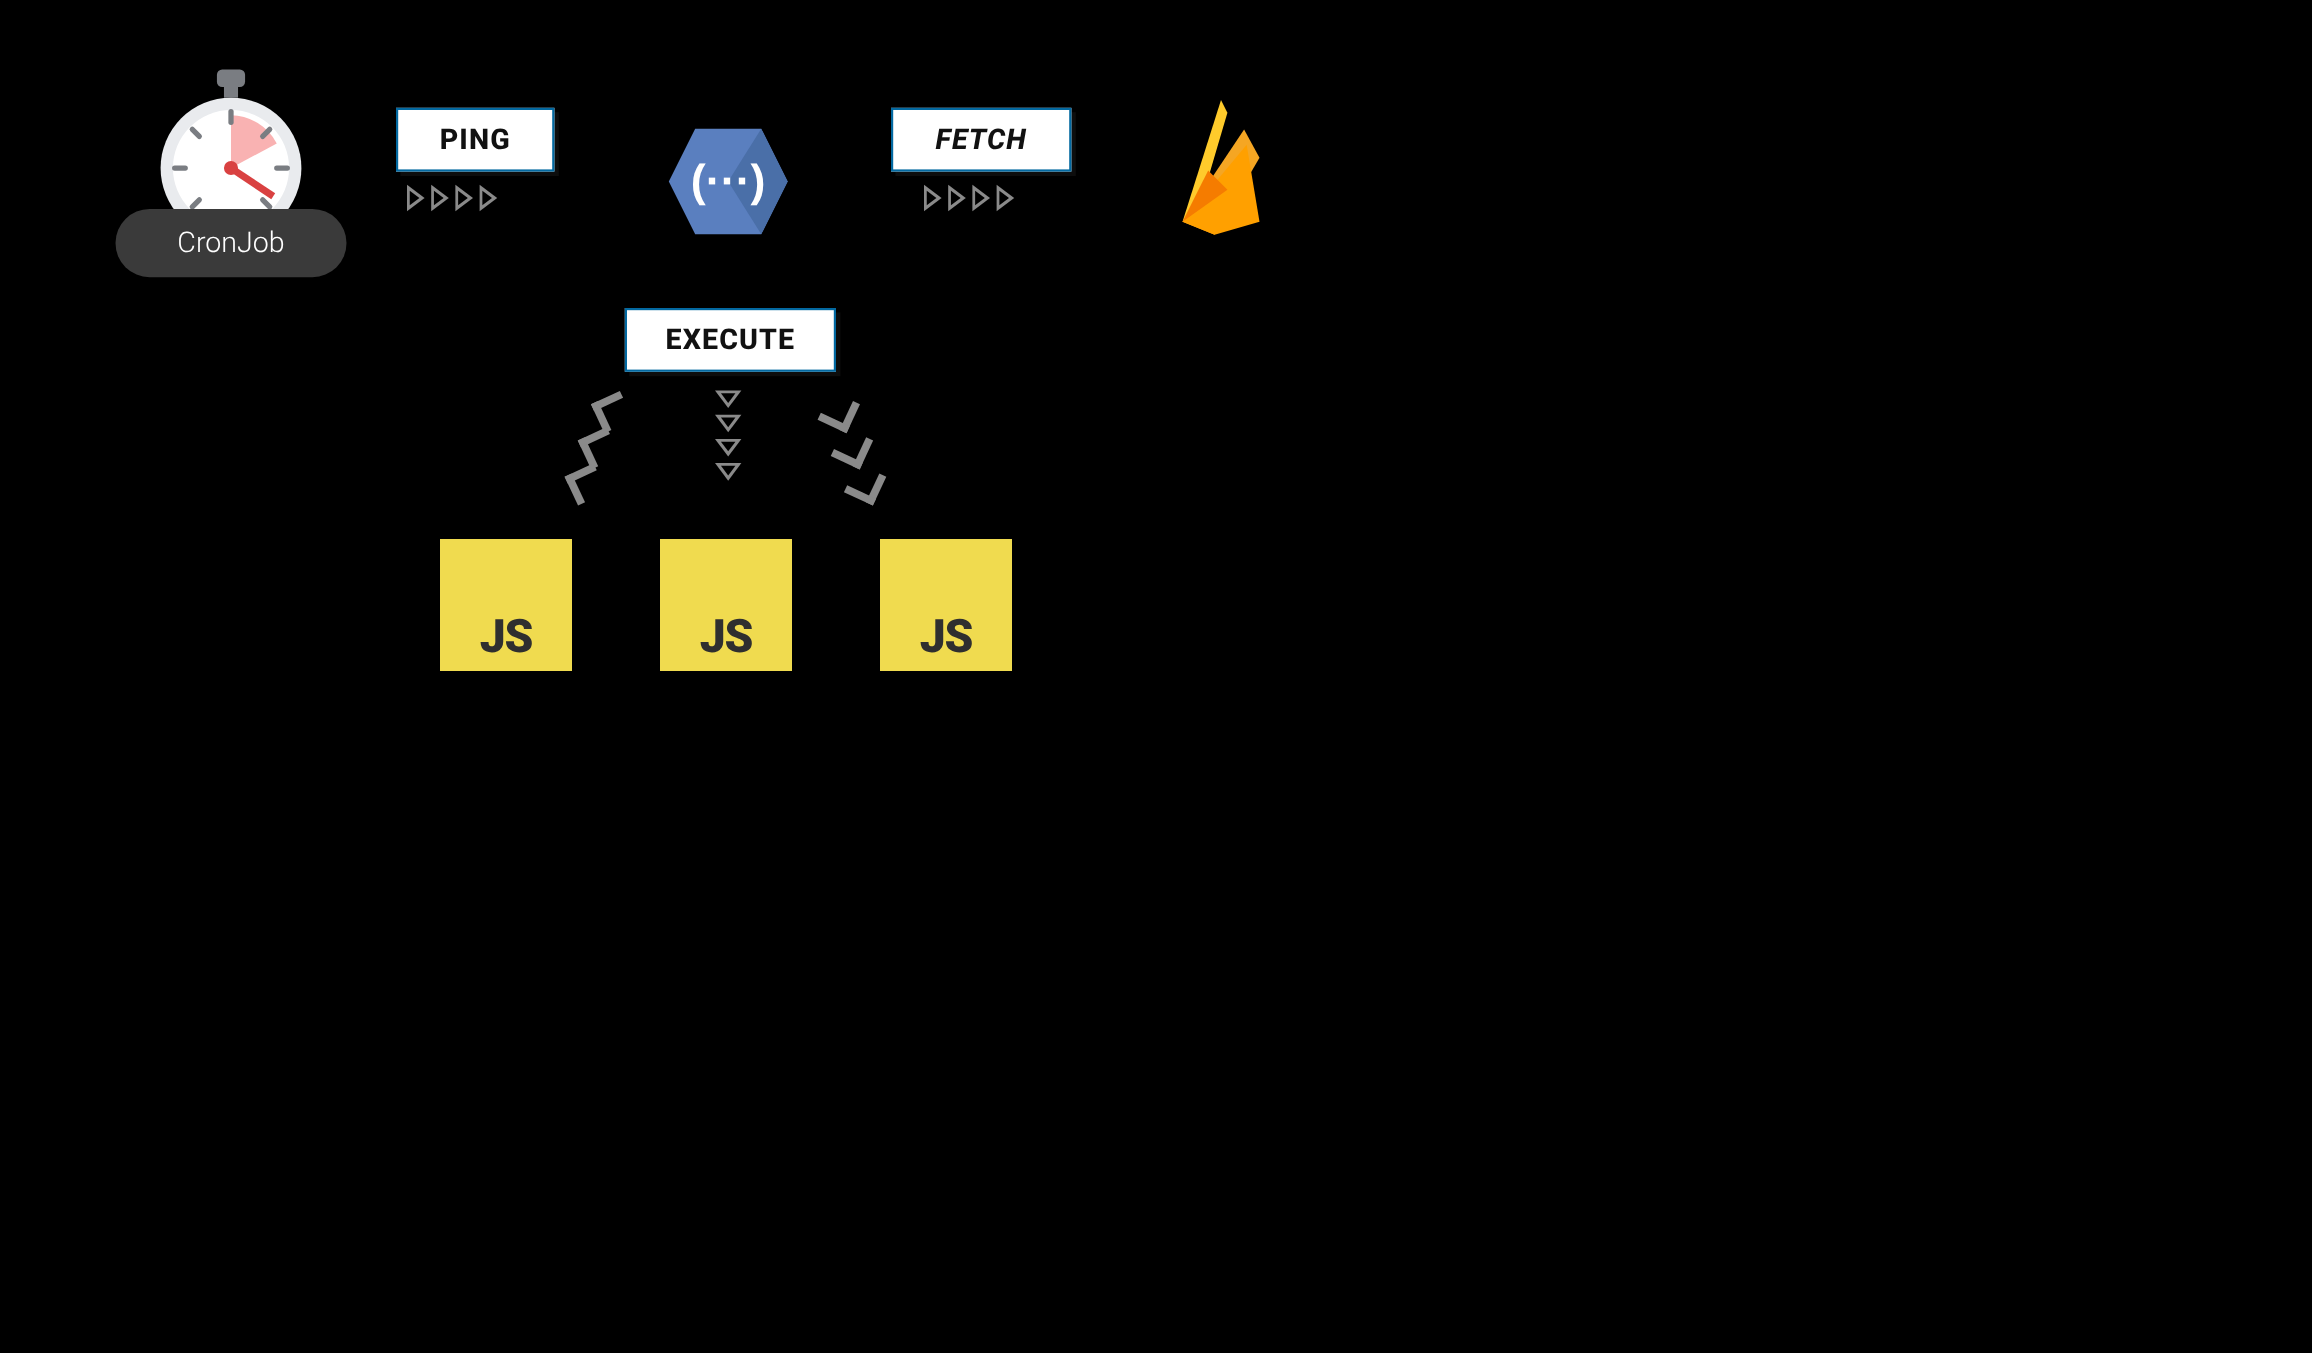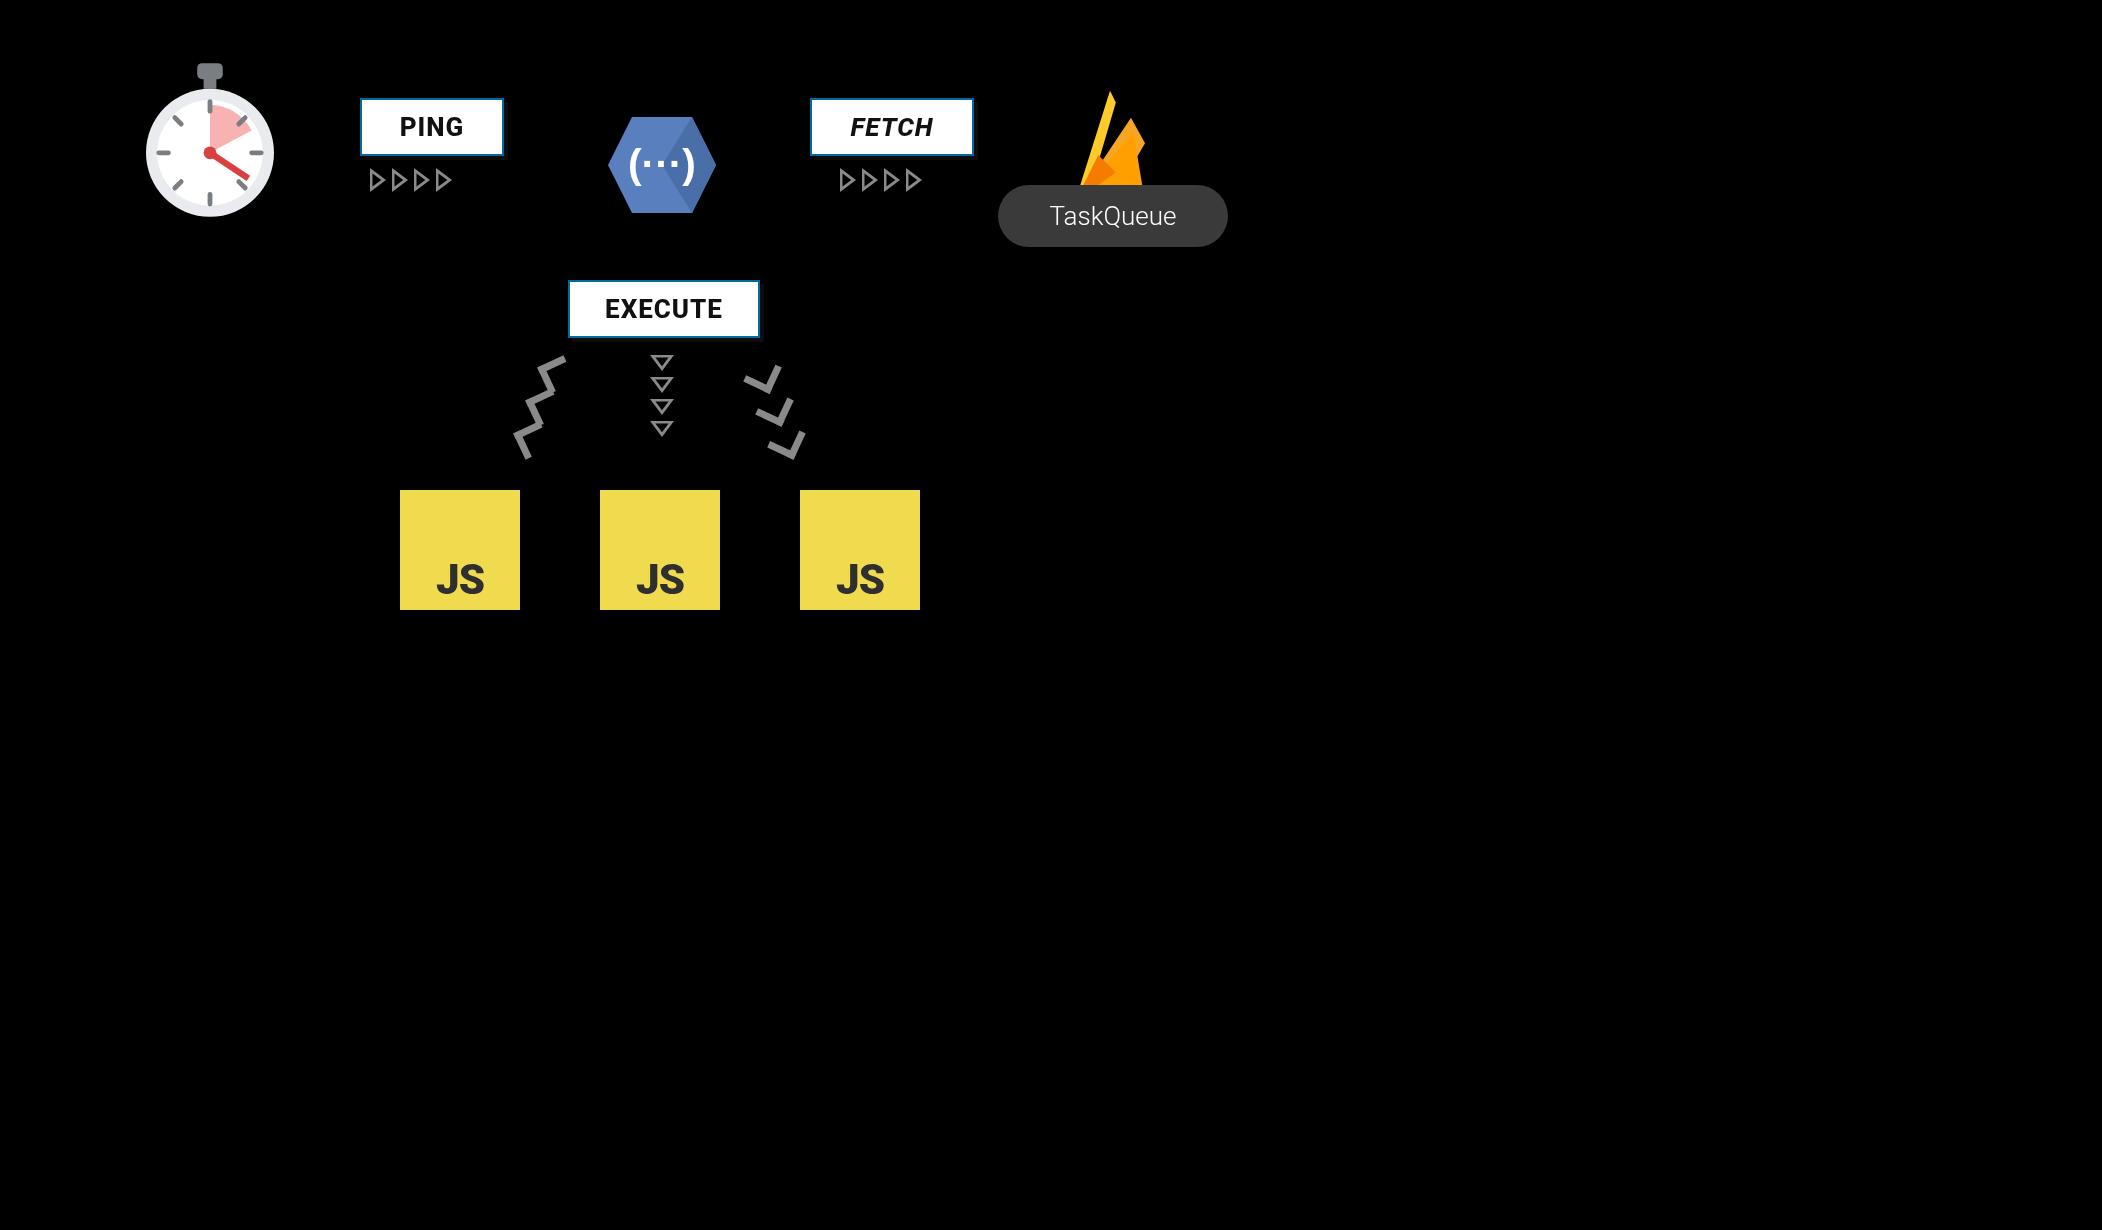--- a/index.html
+++ b/index.html
@@ -37,20 +37,23 @@
         <line x1="76" y1="58" x2="82" y2="58"></line>
       <line x1="28" y1="36" x2="32" y2="40"></line>
         <line x1="68" y1="76" x2="72" y2="80"></line>
       <line x1="28" y1="80" x2="32" y2="76"></line>
         <line x1="68" y1="40" x2="72" y2="36"></line>
     </g>
     <line x1="50" y1="58" x2="74" y2="74" stroke="#d94141" stroke-width="4" stro,-linecap="round"></line>
     <circle cx="50" cy="58" r="4" fill="#d94141"></circle>
   </svg>
 
+  <div class="pill" style="left:105px;top:190px;width:210px;">
+    <span>CronJob</span>
+  </div>
 
   <div class="box" style="left:360px;top:98px;width:140px;height:54px;">
     <span>PING</span>
   </div>
   <div class="chev-right" style="left:370px;top:168px;">
     <span></span>
       <span></span>
       <span></span>
       <span></span>
   </div>
@@ -72,23 +75,20 @@
       <span></span>
   </div>
 
   <svg class="firebase-icon" style="left:1050px;top:85px;width:120px;height:140px" viewBox="0 0 100 120">
     <polygon points="20,100 50,5 55,15 30,100" fill="#ffcb2b"></polygon>
     <polygon points="20,100 68,28 80,50 45,110" fill="#f5a623"></polygon>
     <polygon points="20,100 45,110 80,100 70,40" fill="#ffa000"></polygon>
     <polygon points="20,100 40,60 55,75" fill="#f57c00"></polygon>
   </svg>
 
-  <div class="pill" style="left:998px;top:185px;width:230px;">
-    <span>TaskQueue</span>
-  </div>
 
   <div class="box" style="left:568px;top:280px;width:188px;height:54px;align-items:center;">
     <span>EXECUTE</span>
   </div>
 
   <div class="chev-diag" style="left:530px;top:358px;transform:rotate(20deg);">
     <span style="transform:rotate(45deg) scaleX(-1);"></span>
     <span style="transform:rotate(45deg) scaleX(-1);"></span>
     <span style="transform:rotate(45deg) scaleX(-1);"></span>
   </div>

